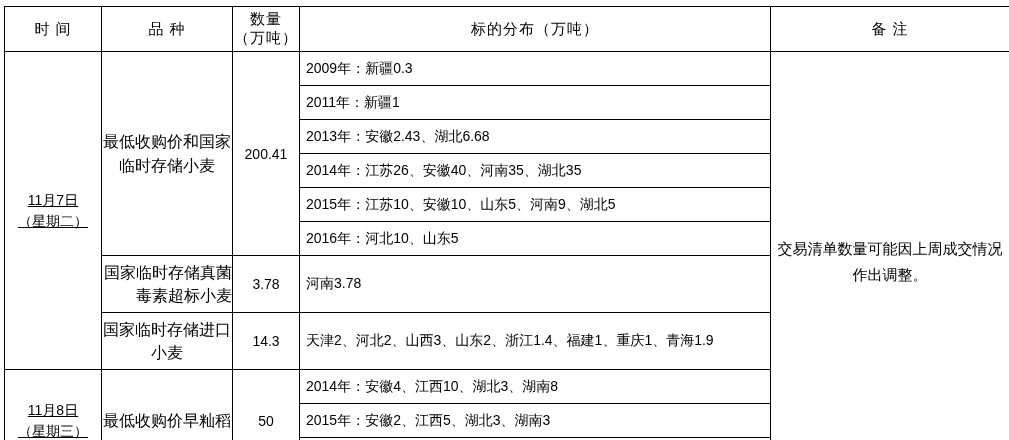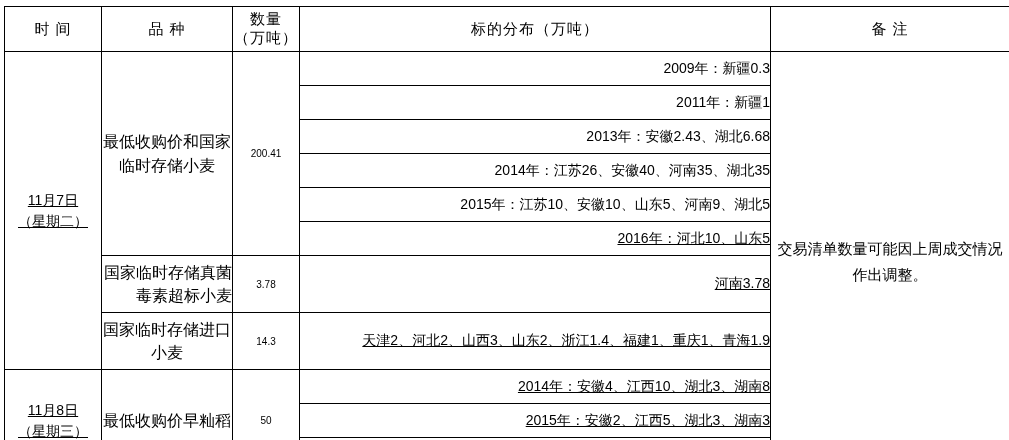--- a/index.html
+++ b/index.html
@@ -51,48 +51,48 @@
     font-size: 14px;
     line-height: 1.5;
     text-decoration: underline;
   }
   .cell-kind {
     font-size: 16px;
     line-height: 1.45;
     padding: 2px 6px;
   }
   .cell-qty {
-    font-size: 10px;
+    font-size: 14px;
   }
   .cell-note {
     font-size: 15px;
     font-weight: bold;
     line-height: 1.7;
     padding: 0 18px;
     text-align: center;
   }
   
   table.dist {
     border-collapse: collapse;
     table-layout: fixed;
     width: 100%;
   }
   table.dist td {
     border: 1px solid #000000;
     border-left: 0;
     border-right: 0;
     font-size: 14px;
-    text-align: right;
+    text-align: left;
     padding: 0 0 0 6px;
     height: 33px;
     white-space: nowrap;
     overflow: hidden;
   }
   table.dist tr:first-child td { border-top: 0; }
-  table.dist tr:last-child td { border-bottom: 0; text-decoration: underline; }
+  table.dist tr:last-child td { border-bottom: 0; }
   .nowrap { white-space: nowrap; }
   .dist-wrap { padding: 0; }
 </style>
 </head>
 <body>
 
 <div class="sheet">
   <table class="main">
     <thead>
       <tr>

